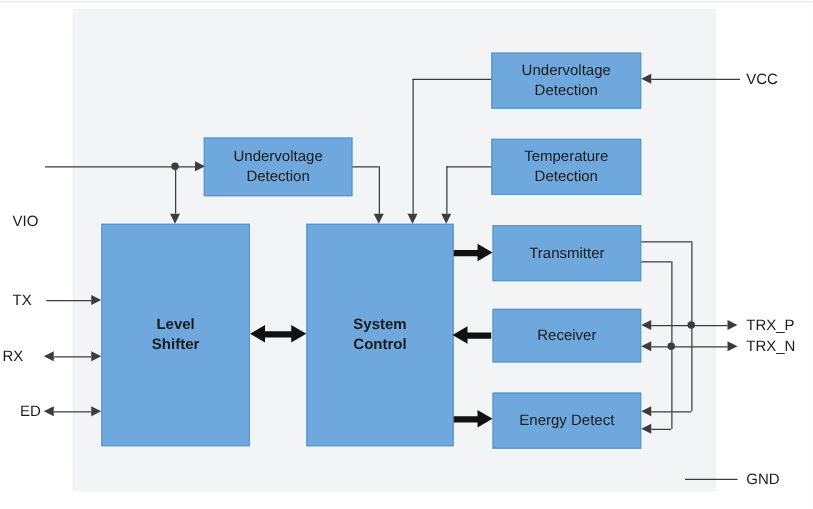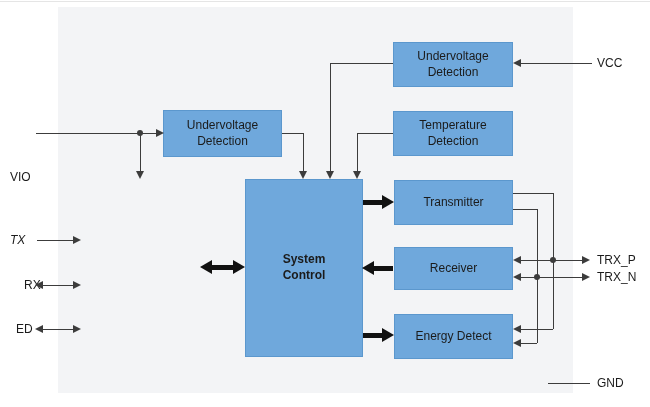--- a/index.html
+++ b/index.html
@@ -35,20 +35,24 @@
   .bah-l{border-top:7px solid transparent;border-bottom:7px solid transparent;border-right:12px solid var(--arrow-bold);}
 </style>
 </head>
 <body>
 
 <div class="stage">
   <div class="top-rule"></div>
 
   <div class="panel" style="left:58px;top:7px;width:515px;height:386px;"></div>
 
+  <div class="block bold" style="left:81px;top:179px;width:119px;height:178px;">
+    <span class="block-label">Level
+Shifter</span>
+  </div>
 
   <div class="block bold" style="left:245px;top:179px;width:118px;height:178px;">
     <span class="block-label">System
 Control</span>
   </div>
 
   <div class="block" style="left:163px;top:110px;width:119px;height:47px;">
     <span class="block-label">Undervoltage
 Detection</span>
   </div>
@@ -69,22 +73,22 @@
 
   <div class="block" style="left:394px;top:180px;width:119px;height:45px;">
     <span class="block-label">Transmitter</span>
   </div>
 
   <div class="block" style="left:394px;top:314px;width:119px;height:45px;">
     <span class="block-label">Energy Detect</span>
   </div>
 
   <span class="pin-label" style="left:10px;top:125px;margin-top:44px;">VIO</span>
-  <span class="pin-label" style="left:10px;top:232px;font-style:italic;">TX</span>
-  <span class="pin-label" style="left:24px;top:277px;">RX</span>
+  <span class="pin-label" style="left:10px;top:232px;">TX</span>
+  <span class="pin-label" style="left:2px;top:277px;">RX</span>
   <span class="pin-label" style="left:16px;top:321px;">ED</span>
   <span class="pin-label" style="left:597px;top:55px;">VCC</span>
   <span class="pin-label" style="left:597px;top:252px;">TRX_P</span>
   <span class="pin-label" style="left:597px;top:269px;">TRX_N</span>
   <span class="pin-label" style="left:597px;top:375px;">GND</span>
 
   <div class="hline" style="left:36px;top:133px;width:120px;"></div>
   <div class="ah ah-r" style="left:156px;top:129px;"></div>
   <div class="dot" style="left:137px;top:130px;"></div>
   <div class="vline" style="left:140px;top:133px;height:38px;"></div>

